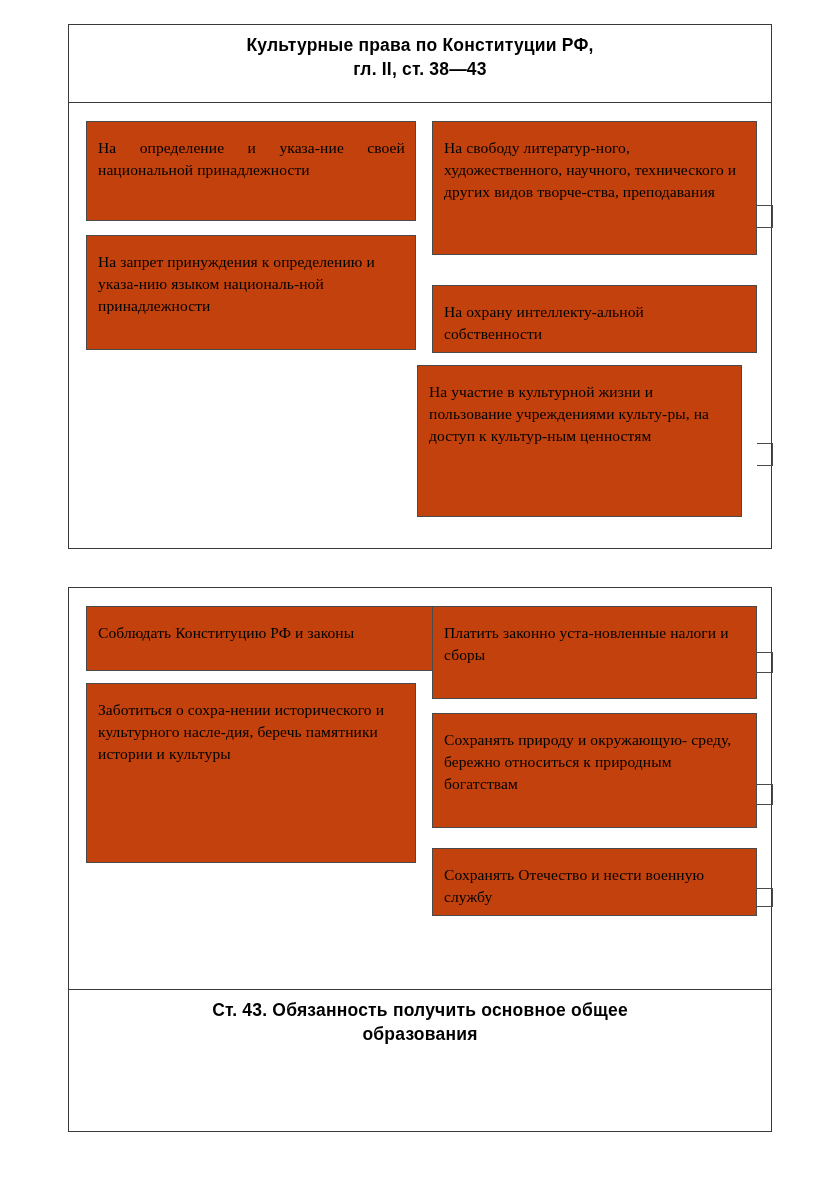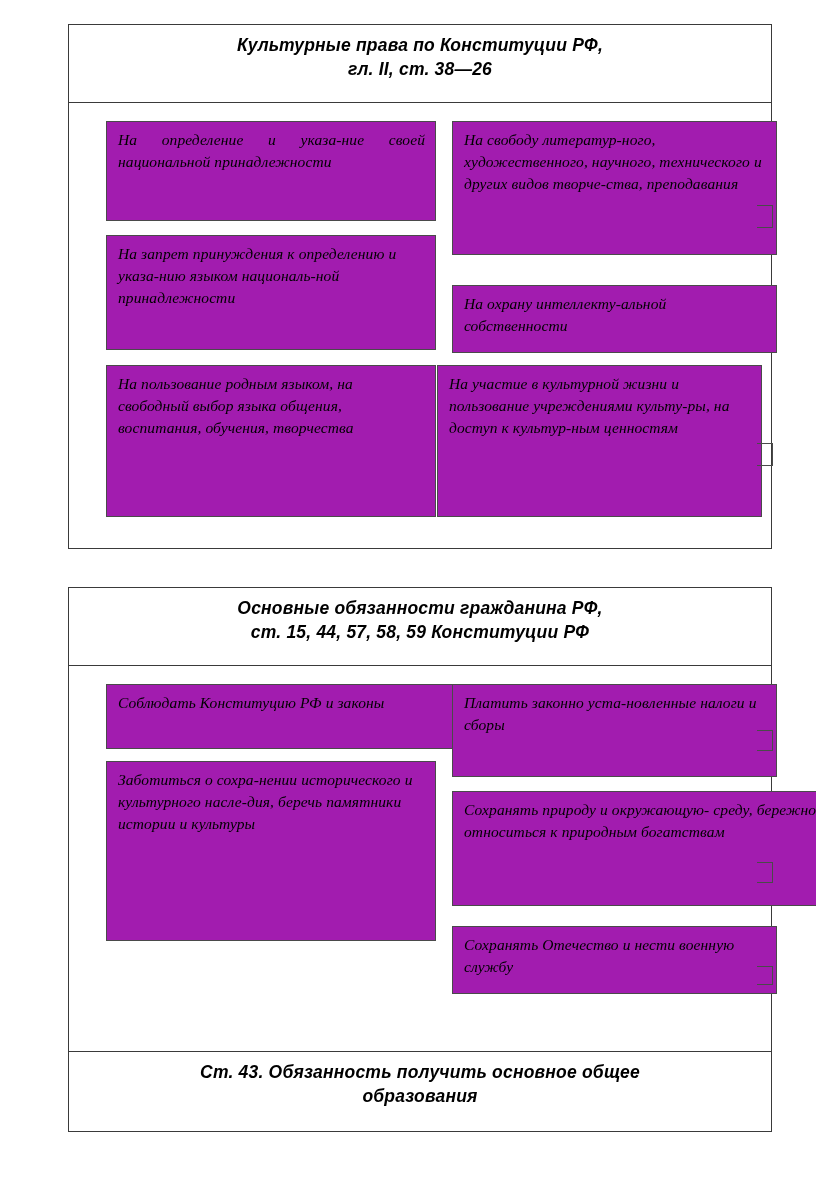--- a/index.html
+++ b/index.html
@@ -15,21 +15,20 @@
     position: relative;
     overflow: hidden;
   }
 
   .page {
     position: absolute;
     left: 0;
     top: 0;
     width: 816px;
     height: 1186px;
-    font-style: italic;
   }
 
   
   .block {
     position: absolute;
     border: 1px solid #3a3a3a;
     background: #ffffff;
     box-sizing: border-box;
   }
 
@@ -62,27 +61,26 @@
   .block-body {
     position: relative;
     width: 100%;
   }
 
   
   .node {
     position: absolute;
     box-sizing: border-box;
     border: 1px solid #4a4a4a;
-    background: #a21caf;
+    background: #c2410c;
     font-family: "Liberation Serif", serif;
     font-size: 15.5px;
     line-height: 1.42;
-    padding: 7px 10px 7px 11px;
+    padding: 15px 10px 7px 11px;
     letter-spacing: 0.1px;
-    margin-left: 20px;
   }
 
   .node.wide-spacing {
     text-align: justify;
   }
 
   
   .stub {
     position: absolute;
     border-top: 1px solid #4a4a4a;
@@ -96,79 +94,74 @@
 </style>
 </head>
 <body>
 
 <div class="page">
 
   <div class="block" style="left:68px; top:24px; width:704px; height:525px;">
 
     <div class="block-title" style="height:78px;">
       <div>Культурные права по Конституции  РФ,</div>
-      <div>гл. II, ст. 38—26</div>
+      <div>гл. II, ст. 38—43</div>
     </div>
 
     <div class="block-body" style="height:445px;">
 
       <div class="node wide-spacing" style="left:17px; top:18px; width:330px; height:100px;">На определение и указа-ние своей национальной принадлежности</div>
 
       <div class="node" style="left:17px; top:132px; width:330px; height:115px;">На запрет принуждения к  определению и указа-нию языком националь-ной принадлежности</div>
 
-      <div class="node" style="left:17px; top:262px; width:330px; height:152px;">На пользование родным языком, на свободный выбор языка общения, воспитания,  обучения, творчества</div>
 
       <div class="node" style="left:363px; top:18px; width:325px; height:134px;">На свободу литератур-ного, художественного, научного, технического и  других видов творче-ства, преподавания</div>
 
       <div class="node" style="left:363px; top:182px; width:325px; height:68px;">На охрану интеллекту-альной собственности</div>
 
       <div class="node" style="left:348px; top:262px; width:325px; height:152px;">На участие  в культурной жизни и пользование учреждениями культу-ры, на доступ к культур-ным ценностям</div>
 
       <div class="stub" style="left:688px; top:102px; width:16px;"></div>
       <div class="stub-v" style="left:703px; top:102px; height:22px;"></div>
 
       <div class="stub" style="left:688px; top:124px; width:16px;"></div>
 
       <div class="stub" style="left:688px; top:340px; width:16px;"></div>
       <div class="stub-v" style="left:703px; top:340px; height:22px;"></div>
       <div class="stub" style="left:688px; top:362px; width:16px;"></div>
     </div>
   </div>
 
   <div class="block" style="left:68px; top:587px; width:704px; height:545px;">
 
-    <div class="block-title" style="height:78px;">
-      <div>Основные обязанности гражданина РФ,</div>
-      <div>ст. 15, 44, 57, 58, 59 Конституции  РФ</div>
-    </div>
 
     <div class="block-body" style="height:385px;">
 
       <div class="node" style="left:17px; top:18px; width:362px; height:65px;">Соблюдать Конституцию РФ и законы</div>
 
       <div class="node" style="left:17px; top:95px; width:330px; height:180px;">Заботиться о сохра-нении исторического и  культурного насле-дия, беречь памятники истории и культуры</div>
 
       <div class="node" style="left:363px; top:18px; width:325px; height:93px;">Платить законно уста-новленные налоги и сборы</div>
 
-      <div class="node" style="left:363px; top:125px; width:377px; height:115px;"> Сохранять природу и  окружающую- среду, бережно относиться к природным богатствам</div>
+      <div class="node" style="left:363px; top:125px; width:325px; height:115px;"> Сохранять природу и  окружающую- среду, бережно относиться к природным богатствам</div>
 
       <div class="node" style="left:363px; top:260px; width:325px; height:68px;">Сохранять Отечество и нести  военную службу</div>
 
       <div class="stub" style="left:688px; top:64px; width:16px;"></div>
       <div class="stub-v" style="left:703px; top:64px; height:20px;"></div>
       <div class="stub" style="left:688px; top:84px; width:16px;"></div>
 
       <div class="stub" style="left:688px; top:196px; width:16px;"></div>
       <div class="stub-v" style="left:703px; top:196px; height:20px;"></div>
       <div class="stub" style="left:688px; top:216px; width:16px;"></div>
 
       <div class="stub" style="left:688px; top:300px; width:16px;"></div>
       <div class="stub-v" style="left:703px; top:300px; height:18px;"></div>
       <div class="stub" style="left:688px; top:318px; width:16px;"></div>
     </div>
 
-    <div class="block-footer" style="height:82px;">
+    <div class="block-footer" style="height:82px;margin-top:16px;">
       <div>Ст. 43. Обязанность получить основное общее</div>
       <div>образования</div>
     </div>
   </div>
 
 </div>
 
 </body></html>

